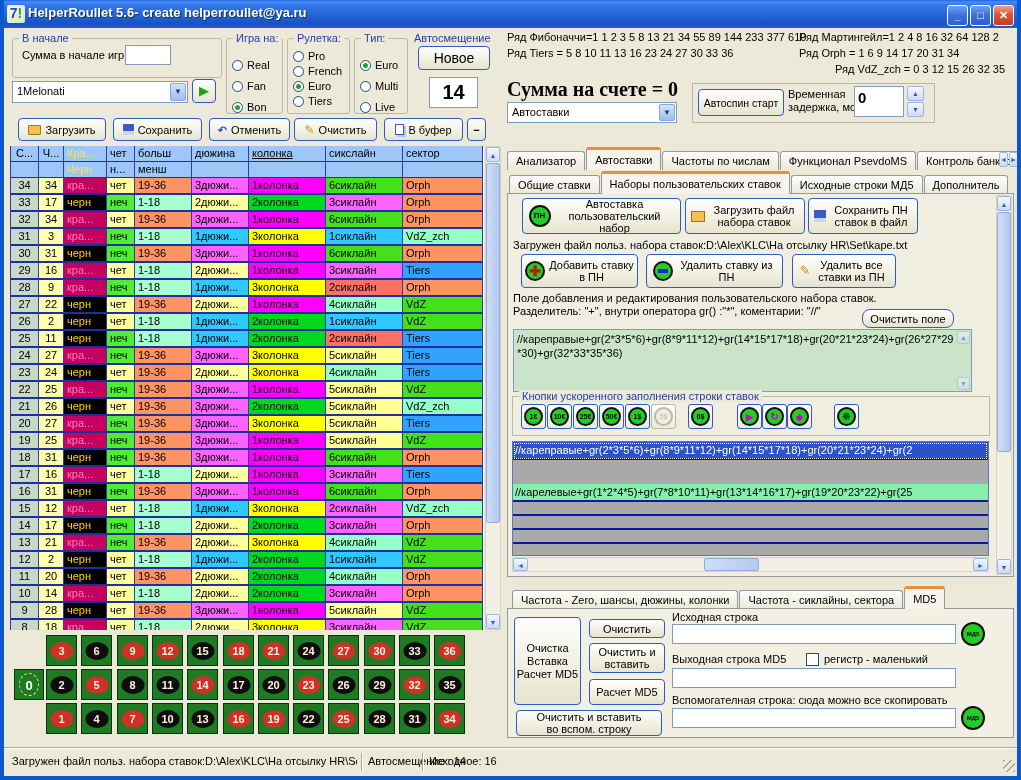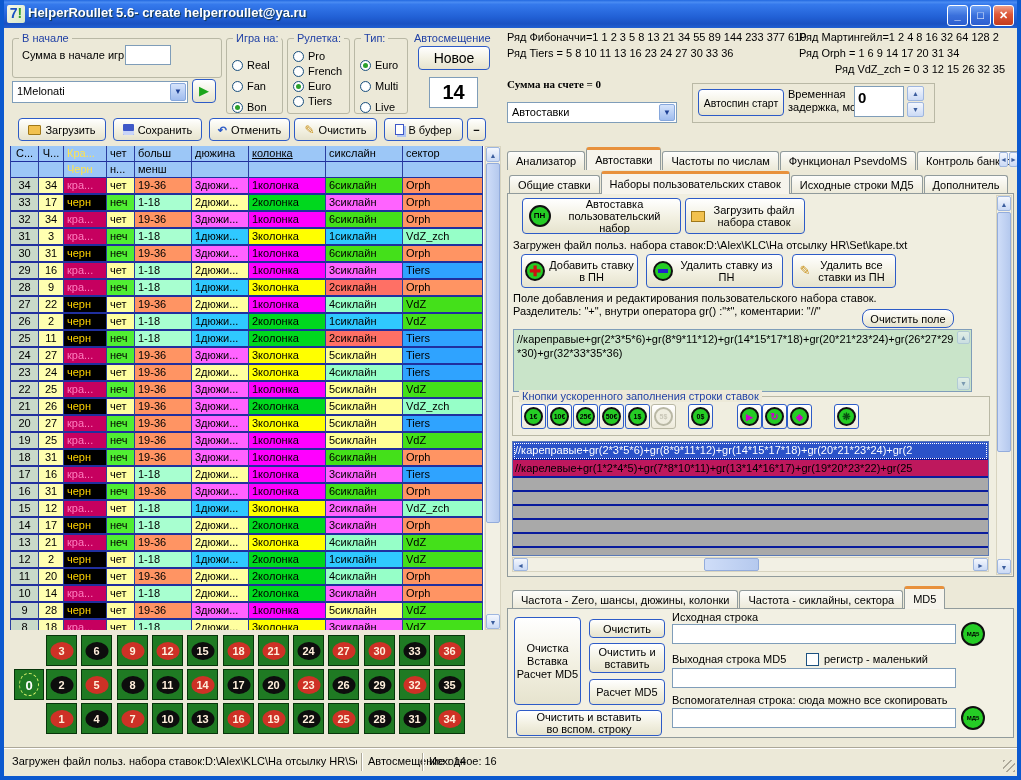--- a/index.html
+++ b/index.html
@@ -64,21 +64,21 @@
   
   .tile{position:absolute;background:#1F7A23;border:1px solid #06350A;}
   .oval{position:absolute;left:50%;top:50%;transform:translate(-50%,-50%);width:23px;height:18px;border-radius:50%;
     color:#FFEFDC;font-size:11px;font-weight:bold;display:flex;align-items:center;justify-content:center;}
   .oval.red{background:#CE3126;} .oval.blk{background:#0D0D0D;}
   .zero-ell{position:absolute;inset:3px 4px;border:1px dashed #D7F26B;border-radius:50%;}
   
   #bets-list{position:absolute;left:508px;top:441px;width:477px;height:115px;background:#A9A9A9;border:1px solid #5B79B5;overflow:hidden;}
   .bl-row{height:18px;border-bottom:2px solid #0A1C9C;font-size:11px;line-height:16px;white-space:nowrap;overflow:hidden;padding-left:2px;}
   .bl-sel{background:#2B52C8;color:#fff;outline:1px dotted #fff;outline-offset:-2px;}
-  .bl-grn{background:#be185d;color:#000;}
+  .bl-grn{background:#86efac;color:#000;margin-top:24px;}
   .bl-emp{height:14px;border-bottom:2px solid #0A1C9C;}
   .statusbar-sep{position:absolute;top:753px;width:2px;height:18px;border-left:1px solid #ACA899;border-right:1px solid #fff;}
   .stext{position:absolute;font-size:11px;color:#000;white-space:nowrap;}
   .gicon{border-radius:50%;background:#25CC25;border:2px solid #101010;color:#000;font-weight:bold;display:flex;align-items:center;justify-content:center;}
 </style>
 </head>
 <body>
 
 <div id="win">
   <div id="titlebar">
@@ -626,21 +626,21 @@
         <div class="oval red">34</div>
       </div>
     </div>
 
   <div class="stext" style="left:503px;top:31px;">Ряд Фибоначчи=1 1 2 3 5 8 13 21 34 55 89 144 233 377 610</div>
   <div class="stext" style="left:503px;top:47px;">Ряд Tiers = 5 8 10 11 13 16 23 24 27 30 33 36</div>
   <div class="stext" style="left:795px;top:31px;width:222px;overflow:hidden;">Ряд Мартингейл=1 2 4 8 16 32 64 128 2</div>
   <div class="stext" style="left:795px;top:47px;">Ряд Orph = 1 6 9 14 17 20 31 34</div>
   <div class="stext" style="left:795px;top:63px;margin-left:36px;">Ряд VdZ_zch = 0 3 12 15 26 32 35</div>
 
-  <div class="abs" style="left:503px;top:78px;font-family:'Liberation Serif',serif;font-weight:bold;font-size:11px;">Сумма на счете = 0</div>
+  <div class="abs" style="left:503px;top:78px;font-family:'Liberation Serif',serif;font-weight:bold;font-size:20px;">Сумма на счете = 0</div>
   <div class="combo" style="left:503px;top:102px;width:170px;height:21px;">
     <span class="cv">Автоставки</span>
     <span class="ca">▼</span>
   </div>
   <div class="gb" style="left:688px;top:83px;width:243px;height:40px;border-radius:0;"></div>
   <div class="btn" style="left:694px;top:89px;width:86px;height:27px;font-size:10.5px;">Автоспин старт</div>
   <div class="stext" style="left:784px;top:88px;">Временная</div>
   <div class="stext" style="left:784px;top:101px;">задержка, мс</div>
   <div class="fld" style="left:850px;top:86px;width:50px;height:31px;font-size:15px;font-weight:bold;">0</div>
   <div class="sb-btn" style="left:903px;top:86px;width:17px;height:15px;line-height:14px;">▲</div>
@@ -670,20 +670,24 @@
   <div class="sb-btn" style="left:993px;top:559px;width:14px;height:15px;line-height:15px;">▼</div>
 
   <div class="btn" style="left:518px;top:198px;width:159px;height:36px;">
     <span class="gicon" style="width:22px;height:22px;font-size:8px;flex:0 0 22px;">ПН</span>
     <span style="width:120px;">Автоставка пользовательский набор</span>
     </div>
   <div class="btn" style="left:681px;top:198px;width:120px;height:36px;">
     <span style="width:14px;height:11px;background:#F2C14E;border:1px solid #A07818;flex:0 0 14px;"></span>
     <span style="width:90px;">Загрузить файл набора ставок</span>
     </div>
+  <div class="btn" style="left:804px;top:198px;width:110px;height:36px;">
+    <span style="width:12px;height:12px;background:#3E58C8;box-shadow:inset 0 -4px 0 #C8D4F8;flex:0 0 12px;"></span>
+    <span style="width:82px;">Сохранить ПН ставок в файл</span>
+    </div>
 
   <div class="stext" style="left:509px;top:239px;">Загружен файл польз. набора ставок:D:\Alex\KLC\На отсылку HR\Set\kape.txt</div>
 
   <div class="btn" style="left:517px;top:254px;width:117px;height:34px;">
     <span class="gicon" style="width:20px;height:20px;flex:0 0 20px;color:#CC1111;font-size:14px;">✚</span>
     <span style="width:85px;">Добавить ставку в ПН</span>
     </div>
   <div class="btn" style="left:642px;top:254px;width:137px;height:34px;">
     <span class="gicon" style="width:20px;height:20px;flex:0 0 20px;">
         <span style="width:10px;height:4px;background:#2222CC;"></span>

